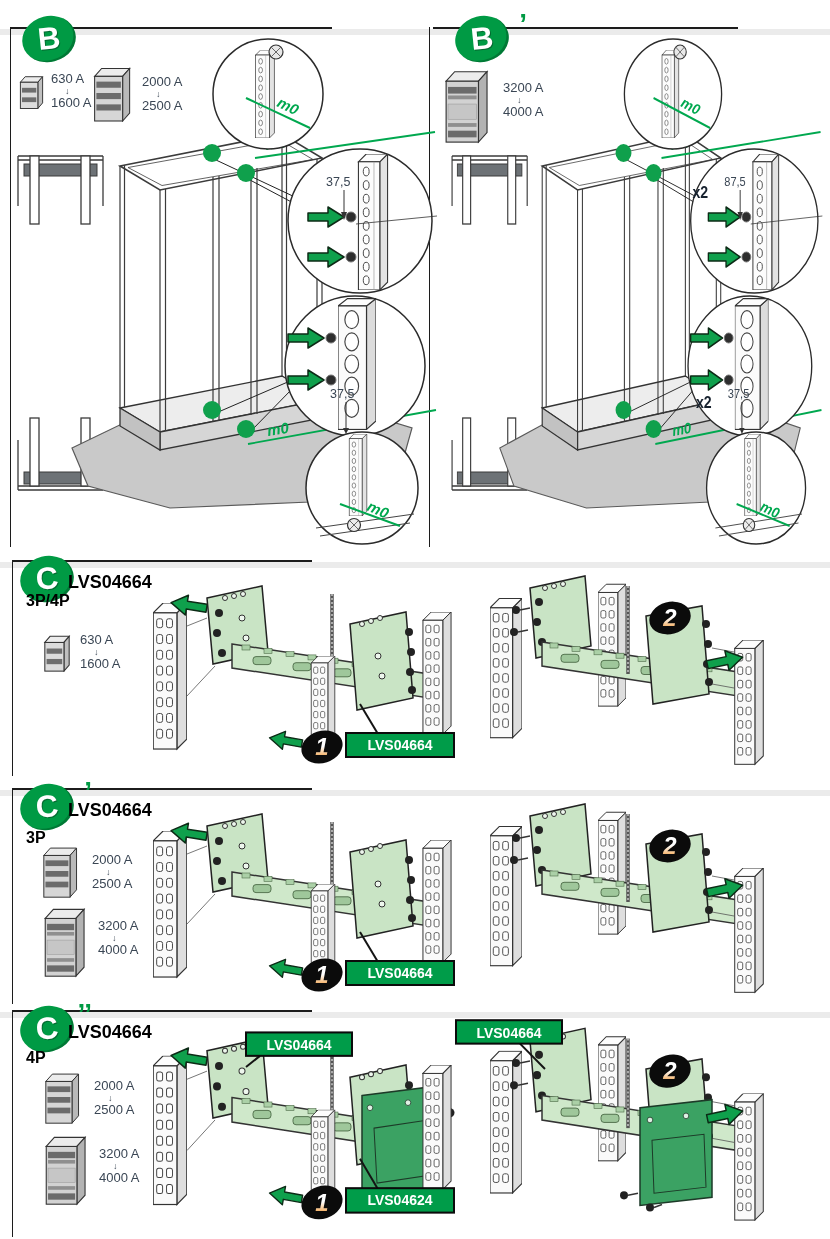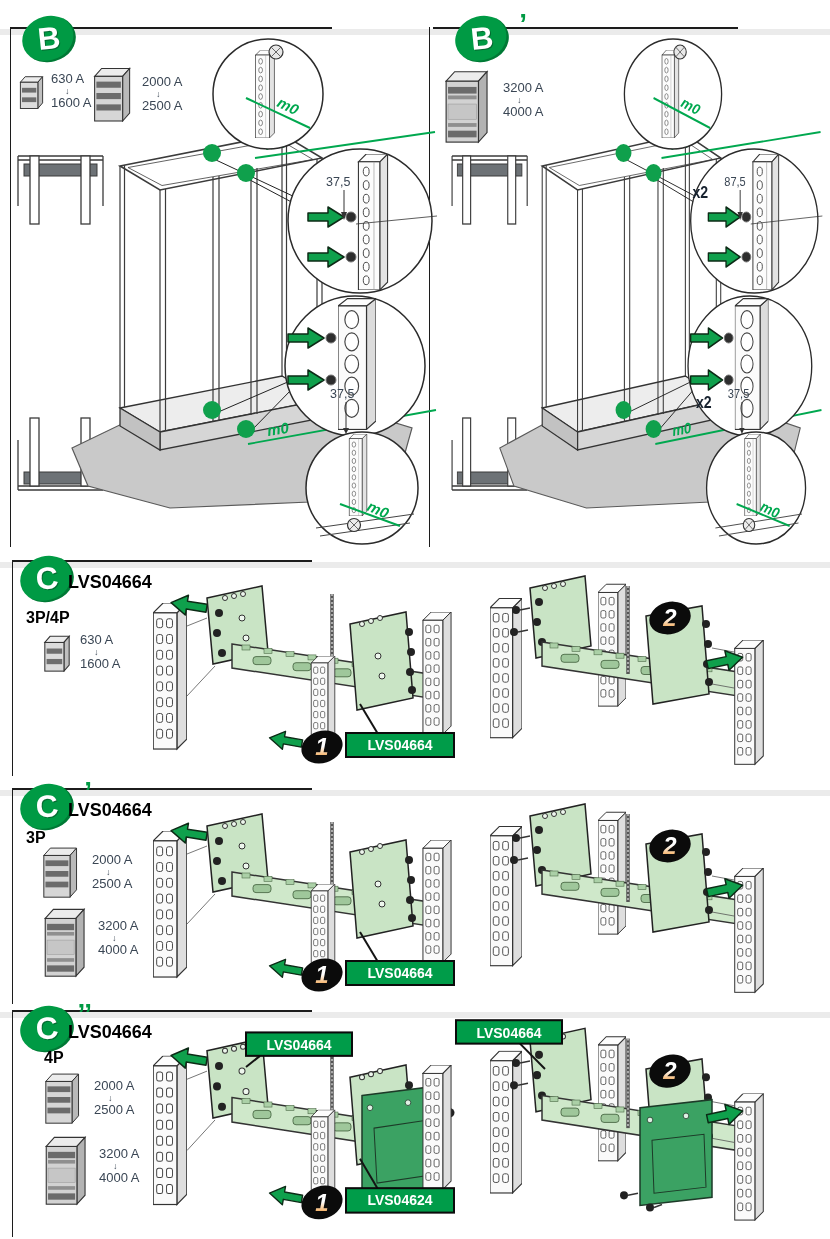--- a/index.html
+++ b/index.html
@@ -176,25 +176,25 @@
   <span class="badge-letter">C</span>
   <span class="badge-prime">’</span>
 </div>
 <div class="badge" style="left:20px;top:1006px">
   <span class="badge-ellipse"></span>
   <span class="badge-letter">C</span>
   <span class="badge-prime">’’</span>
 </div>
 
 <div class="part" style="left:68px;top:572px">LVS04664</div>
-<div class="poles" style="left:26px;top:609px">3P/4P</div>
+<div class="poles" style="left:26px;top:592px">3P/4P</div>
 <div class="part" style="left:68px;top:800px">LVS04664</div>
 <div class="poles" style="left:26px;top:829px">3P</div>
 <div class="part" style="left:68px;top:1022px">LVS04664</div>
-<div class="poles" style="left:44px;top:1049px">4P</div>
+<div class="poles" style="left:26px;top:1049px">4P</div>
 
 <div class="rating" style="left:18px;top:71px">
   <svg class="busbar" width="27" height="40">
         <use href="#busbar-s"></use>
       </svg>
   <div class="rating-text" style="margin-left:6px">
     <div>630 A</div>
     <div class="darr">↓</div>
     <div>1600 A</div>
   </div>

